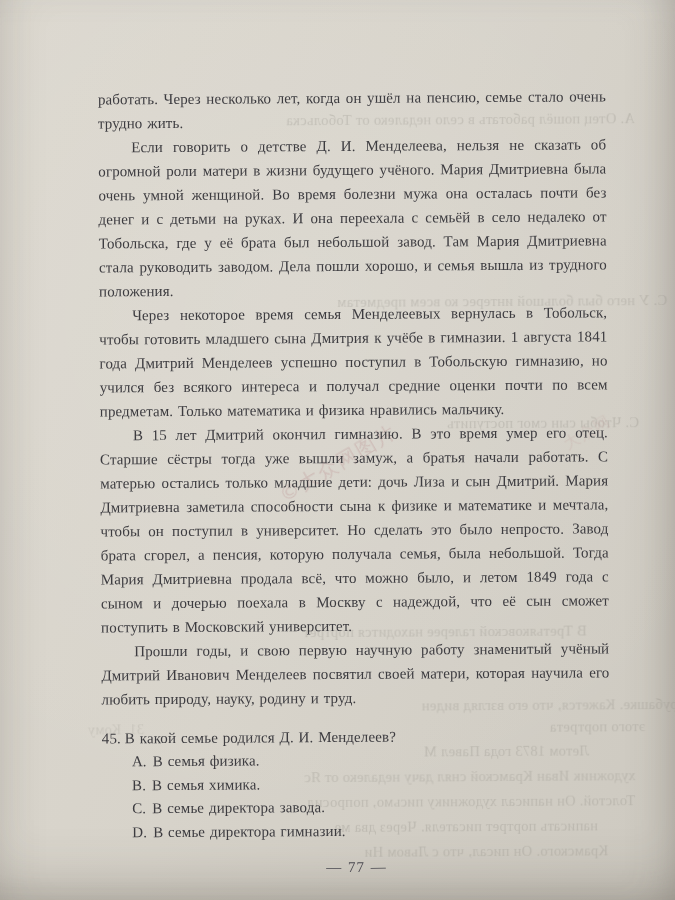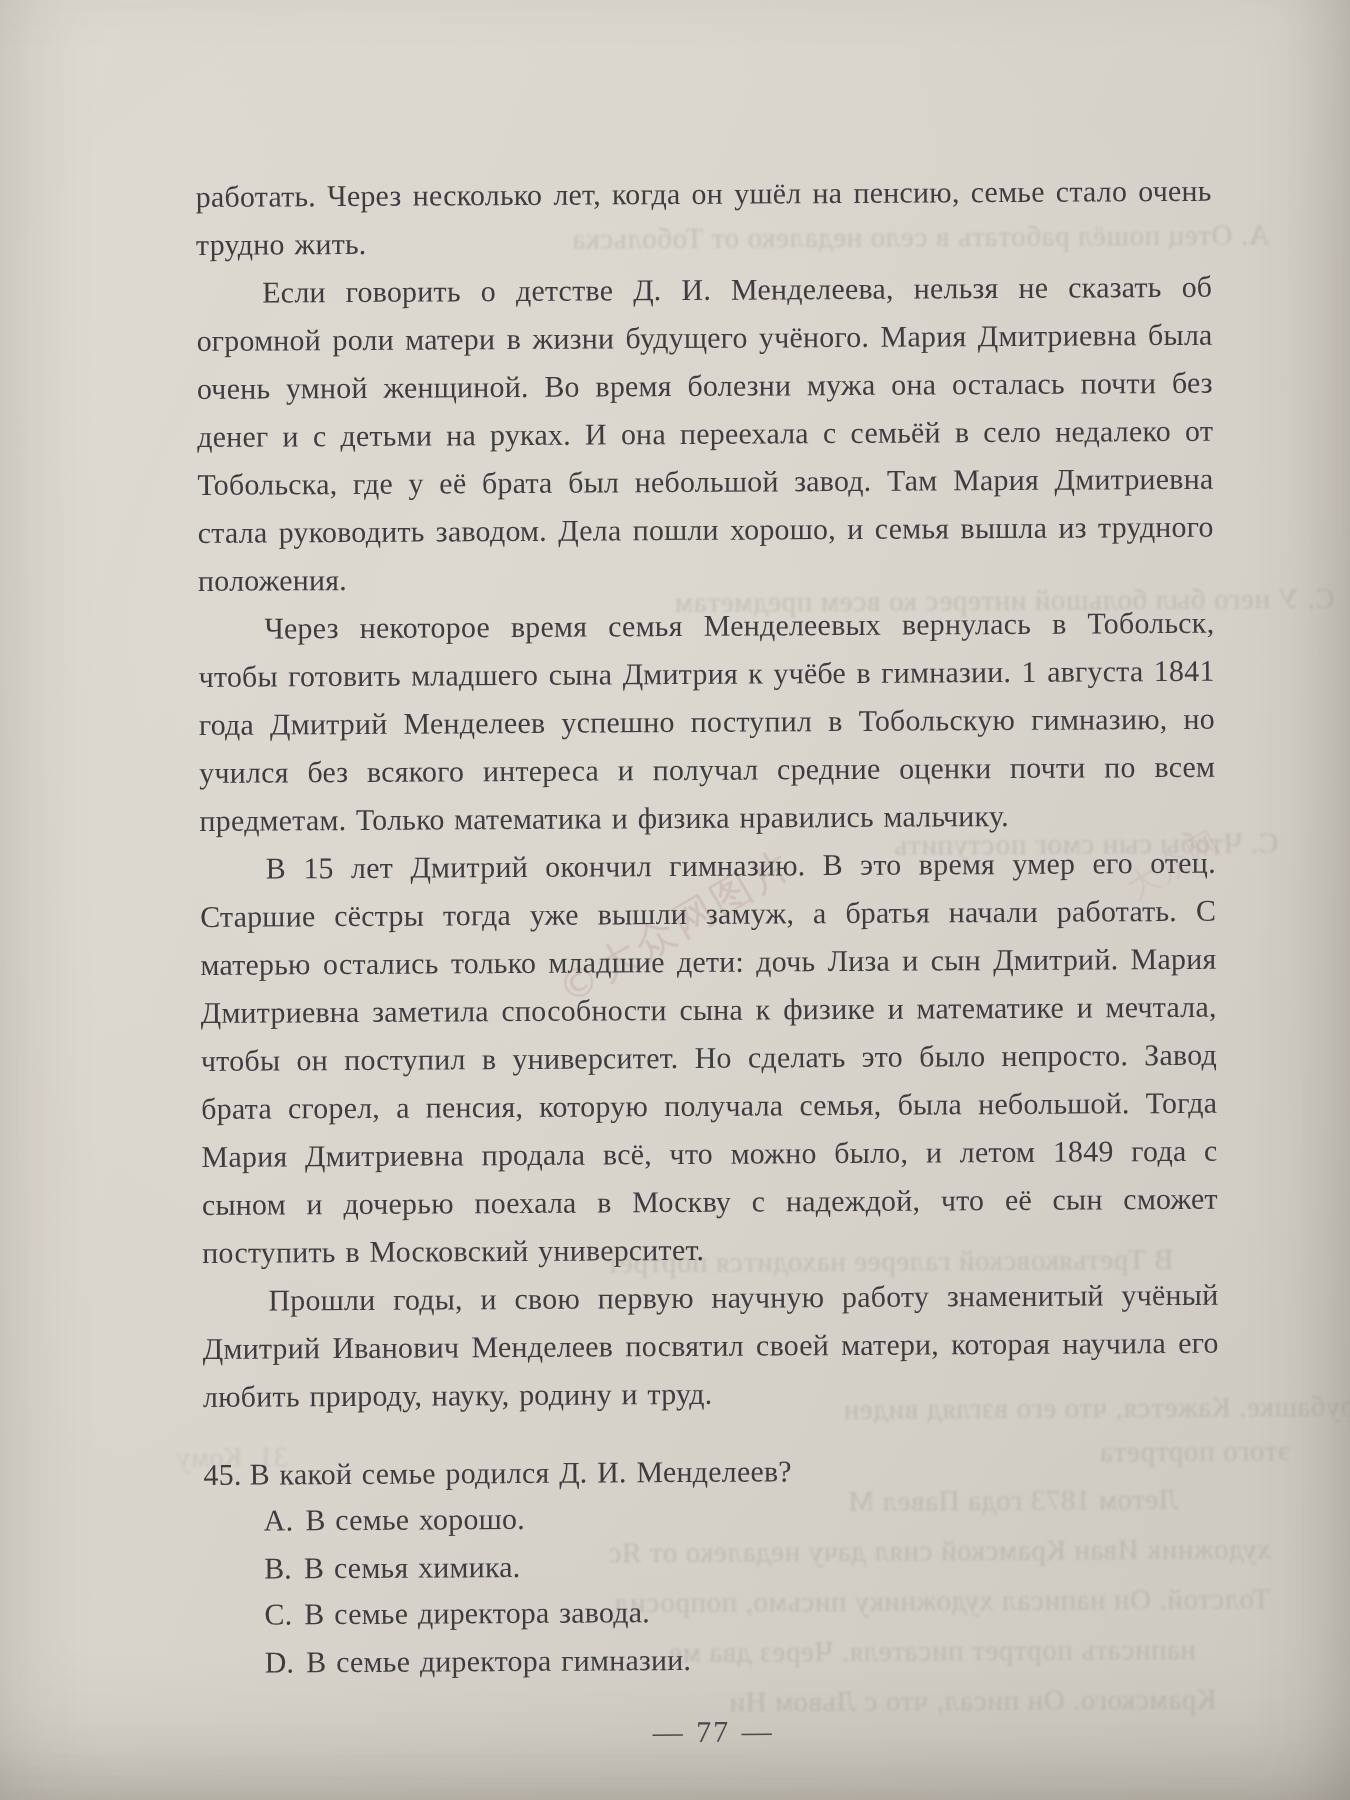--- a/index.html
+++ b/index.html
@@ -76,21 +76,21 @@
 
     <div class="textblock">
       <p class="para no-indent">работать. Через несколько лет, когда он ушёл на пенсию, семье стало очень трудно жить.</p>
       <p class="para">Если говорить о детстве Д. И. Менделеева, нельзя не сказать об огромной роли матери в жизни будущего учёного. Мария Дмитриевна была очень умной женщиной. Во время болезни мужа она осталась почти без денег и с детьми на руках. И она переехала с семьёй в село недалеко от Тобольска, где у её брата был небольшой завод. Там Мария Дмитриевна стала руководить заводом. Дела пошли хорошо, и семья вышла из трудного положения.</p>
       <p class="para">Через некоторое время семья Менделеевых вернулась в Тобольск, чтобы готовить младшего сына Дмитрия к учёбе в гимназии. 1 августа 1841 года Дмитрий Менделеев успешно поступил в Тобольскую гимназию, но учился без всякого интереса и получал средние оценки почти по всем предметам. Только математика и физика нравились мальчику.</p>
       <p class="para">В 15 лет Дмитрий окончил гимназию. В это время умер его отец. Старшие сёстры тогда уже вышли замуж, а братья начали работать. С матерью остались только младшие дети: дочь Лиза и сын Дмитрий. Мария Дмитриевна заметила способности сына к физике и математике и мечтала, чтобы он поступил в университет. Но сделать это было непросто. Завод брата сгорел, а пенсия, которую получала семья, была небольшой. Тогда Мария Дмитриевна продала всё, что можно было, и летом 1849 года с сыном и дочерью поехала в Москву с надеждой, что её сын сможет поступить в Московский университет.</p>
       <p class="para">Прошли годы, и свою первую научную работу знаменитый учёный Дмитрий Иванович Менделеев посвятил своей матери, которая научила его любить природу, науку, родину и труд.</p>
 
       <div class="question">
         <p class="q-line"><span class="q-num">45.</span><span>В какой семье родился Д. И. Менделеев?</span></p>
-        <p class="option"><span class="opt-label">A.</span><span>В семье хорошо.</span></p>
+        <p class="option"><span class="opt-label">A.</span><span>В семья физика.</span></p>
         <p class="option"><span class="opt-label">B.</span><span>В семья химика.</span></p>
         <p class="option"><span class="opt-label">C.</span><span>В семье директора завода.</span></p>
         <p class="option"><span class="opt-label">D.</span><span>В семье директора гимназии.</span></p>
       </div>
 
       <div class="pagenum">— 77 —</div>
     </div>
 
   </div>
 </div>

